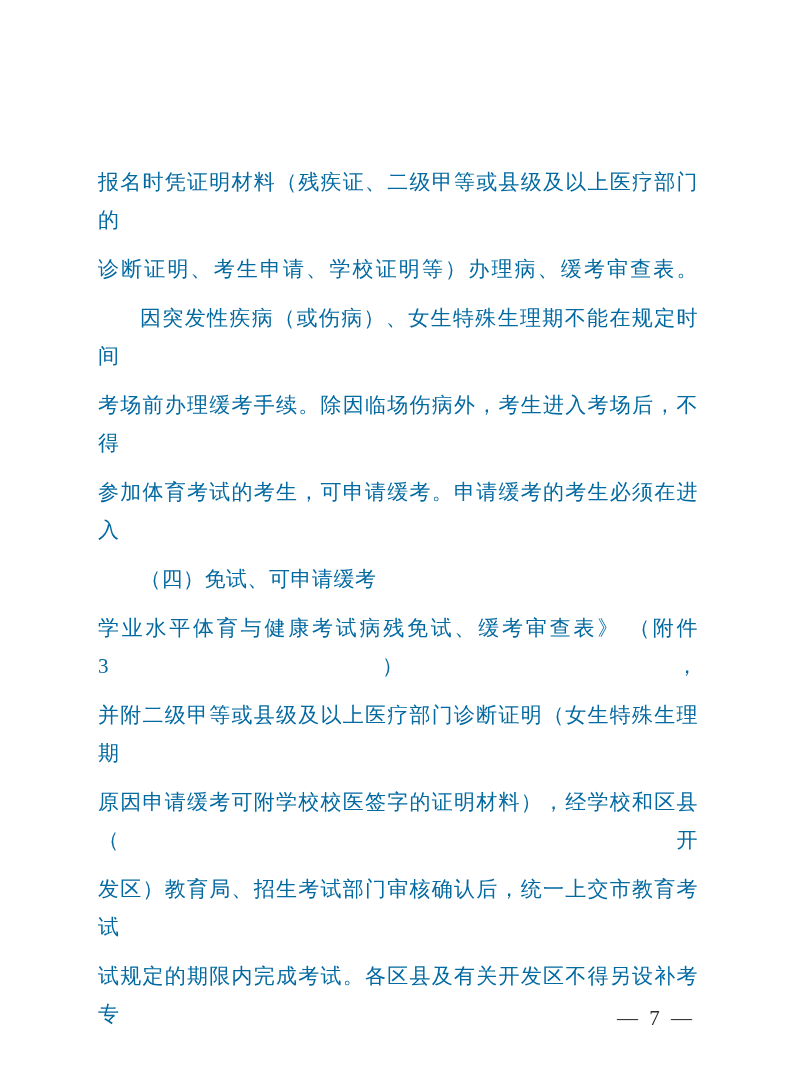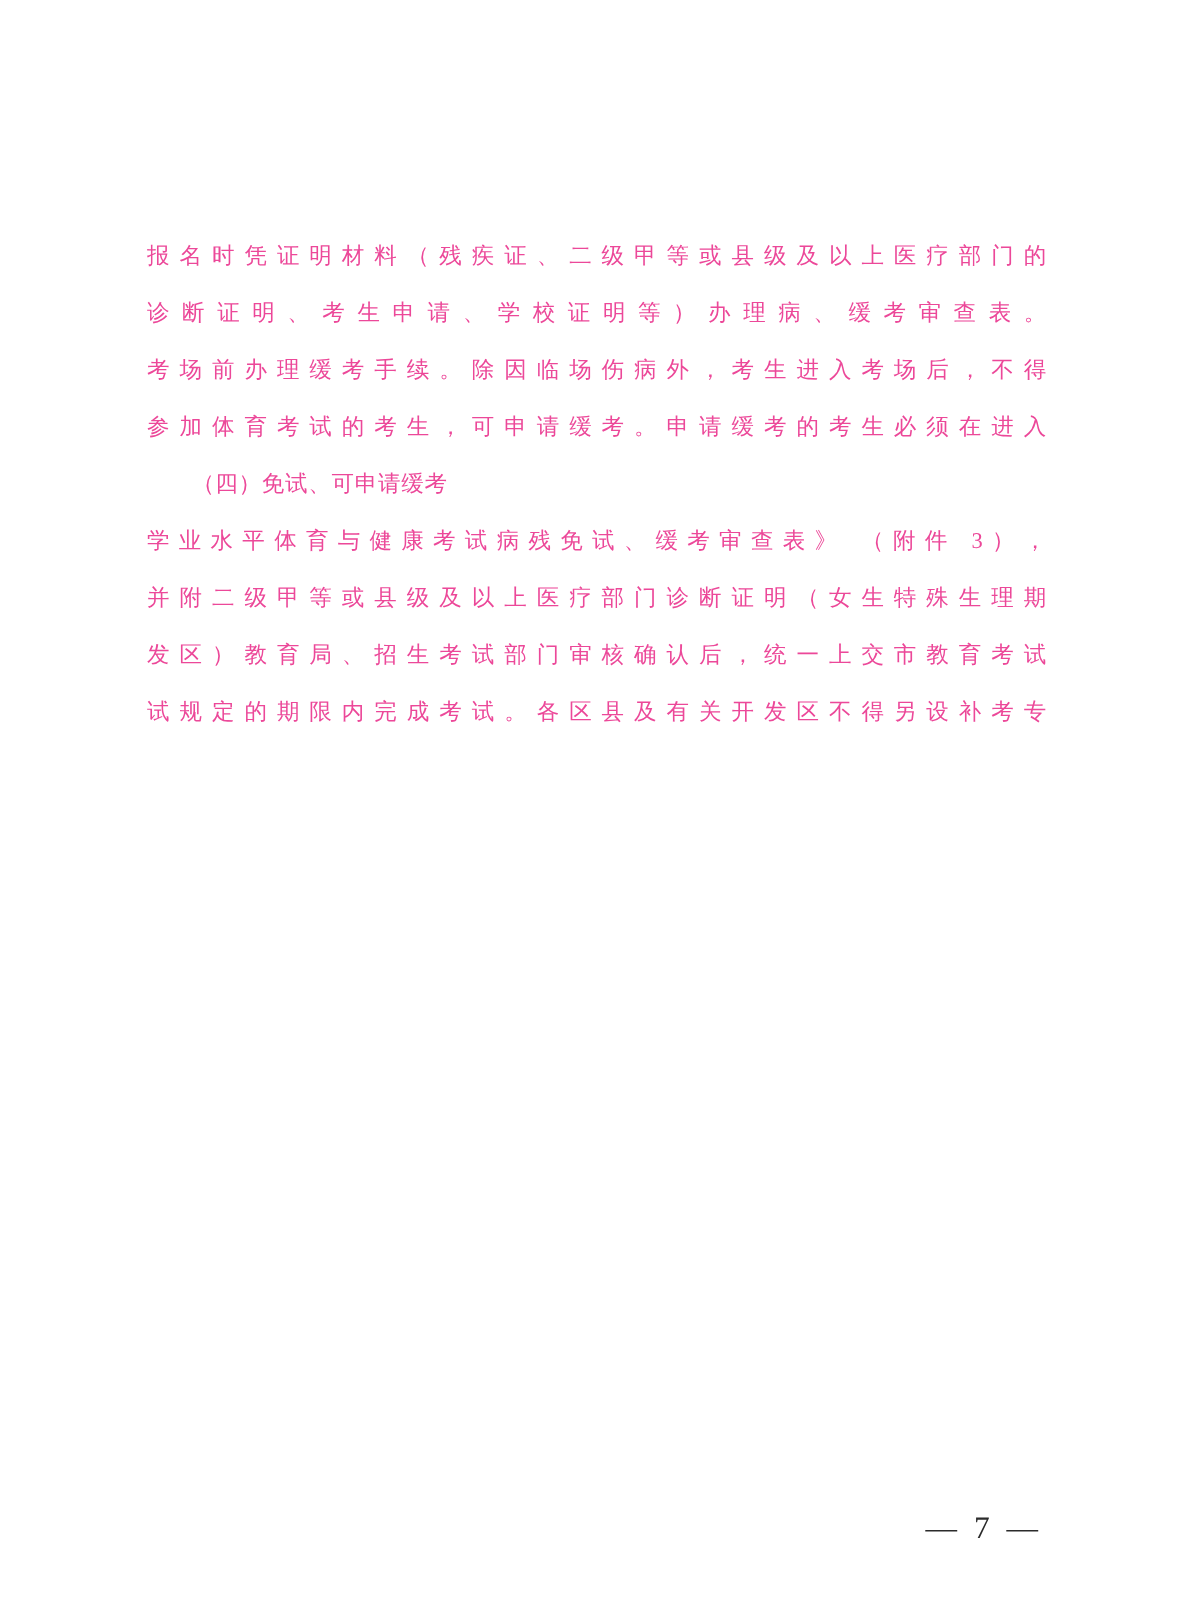--- a/index.html
+++ b/index.html
@@ -15,25 +15,26 @@
     overflow: hidden;
     font-family: "Liberation Serif", "DejaVu Serif", serif;
   }
   .text-block {
     position: absolute;
     left: 98px;
     top: 152px;
     width: 600px;
   }
   .line {
-    font-size: 15px;
+    font-size: 21px;
     line-height: 38px;
-    color: #ec4899;
+    color: #0369a1;
     letter-spacing: 0.5px;
     white-space: nowrap;
+    margin-top: 11px;
   }
   .line.fill {
     white-space: normal;
     text-align: justify;
     text-align-last: justify;
   }
   .line.indent {
     text-indent: 2em;
   }
   .page-number {
@@ -46,22 +47,24 @@
     letter-spacing: 3px;
   }
 </style>
 </head>
 <body>
 
 <div class="page">
   <div class="text-block" id="doc-lines">
       <div class="line fill"><span class="run-regular">报名时凭证明材料（残疾证、二级甲等或县级及以上医疗部门的</span></div>
       <div class="line fill"><span class="run-regular">诊断证明、考生申请、学校证明等）办理病、缓考审查表。</span></div>
+      <div class="line indent fill"><span class="run-regular">因突发性疾病（或伤病）、女生特殊生理期不能在规定时间</span></div>
       <div class="line fill"><span class="run-regular">考场前办理缓考手续。除因临场伤病外，考生进入考场后，不得</span></div>
       <div class="line fill"><span class="run-regular">参加体育考试的考生，可申请缓考。申请缓考的考生必须在进入</span></div>
       <div class="line indent"><span class="run-regular">（四）免试、可申请缓考</span></div>
       <div class="line fill"><span class="run-regular">学业水平体育与健康考试病残免试、缓考审查表》 （附件 3），</span></div>
       <div class="line fill"><span class="run-regular">并附二级甲等或县级及以上医疗部门诊断证明（女生特殊生理期</span></div>
+      <div class="line fill"><span class="run-regular">原因申请缓考可附学校校医签字的证明材料），经学校和区县（开</span></div>
       <div class="line fill"><span class="run-regular">发区）教育局、招生考试部门审核确认后，统一上交市教育考试</span></div>
       <div class="line fill"><span class="run-regular">试规定的期限内完成考试。各区县及有关开发区不得另设补考专</span></div>
     </div>
   <div class="page-number">— 7 —</div>
 </div>
 
 </body></html>

